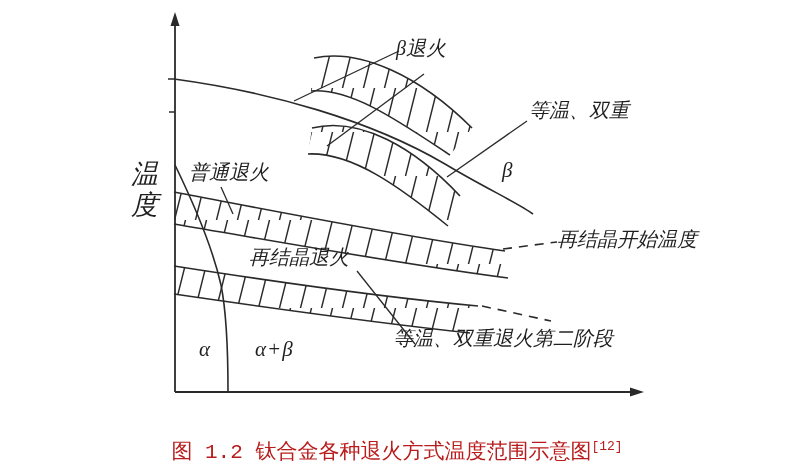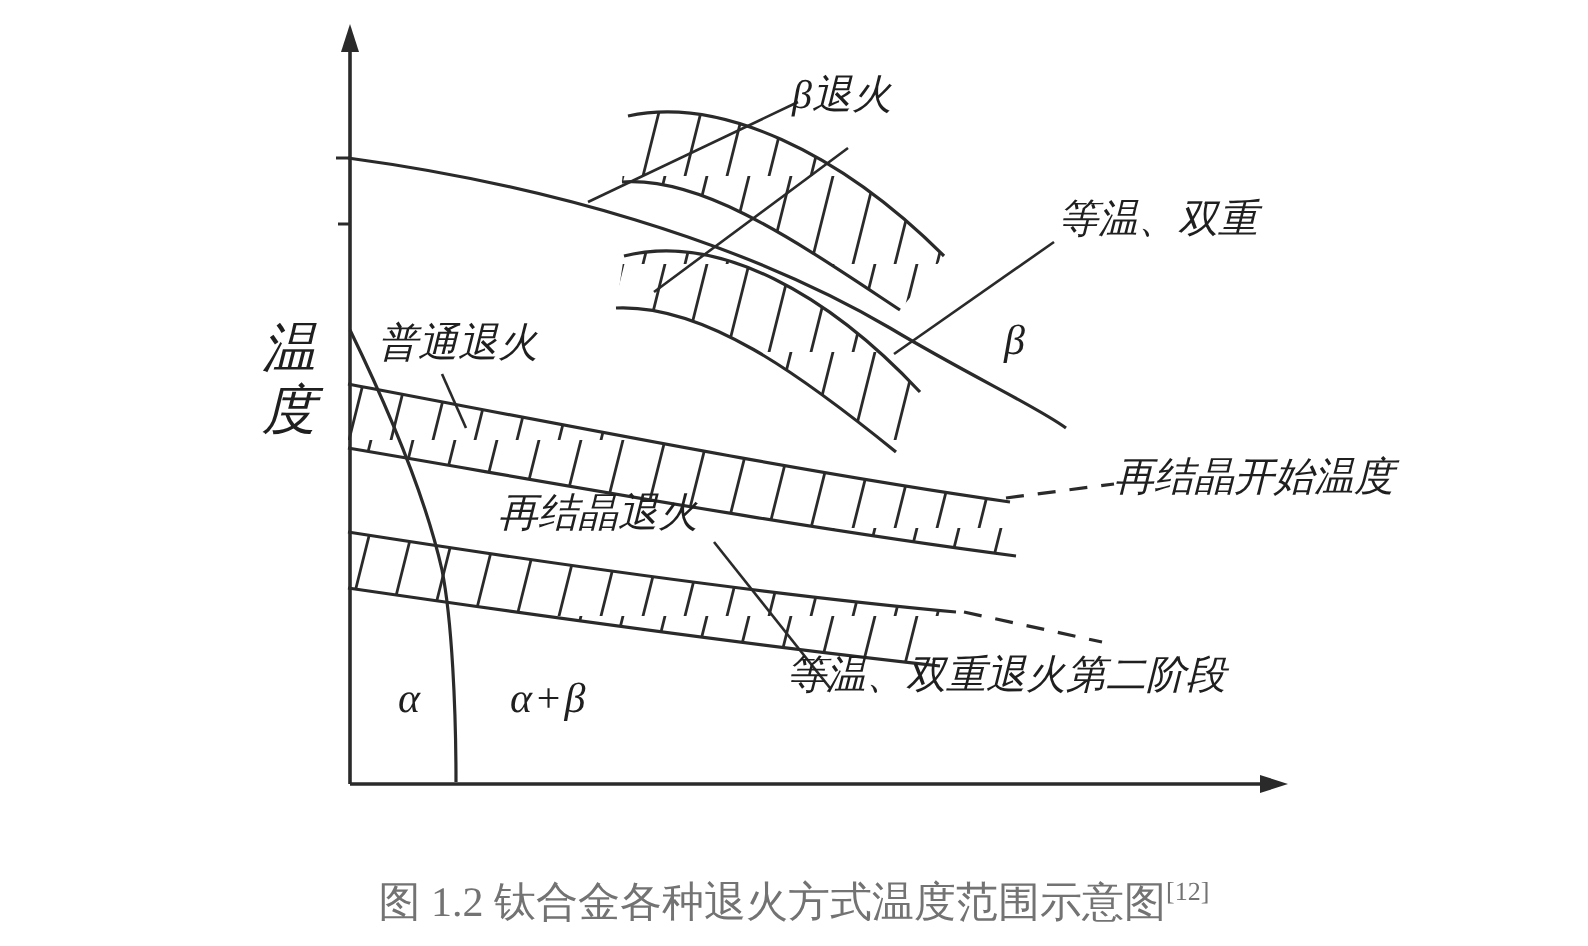--- a/index.html
+++ b/index.html
@@ -29,22 +29,22 @@
     font-size: 27px;
     text-align: center;
   }
   .lbl.greek { font-size: 21px; letter-spacing: 1px; }
   #caption {
     position: absolute;
     left: 0; right: 0;
     top: 437px;
     text-align: center;
     font-size: 21px;
-    color: #737373;
-    font-family: Liberation Serif, serif;
+    color: #b91c1c;
+    font-family: Liberation Mono, monospace;
   }
   #caption sup { font-size: 13px; }
 </style>
 </head>
 <body>
 
 <div id="figure">
 
   <svg width="794" height="473" viewBox="0 0 794 473">
     <defs>

